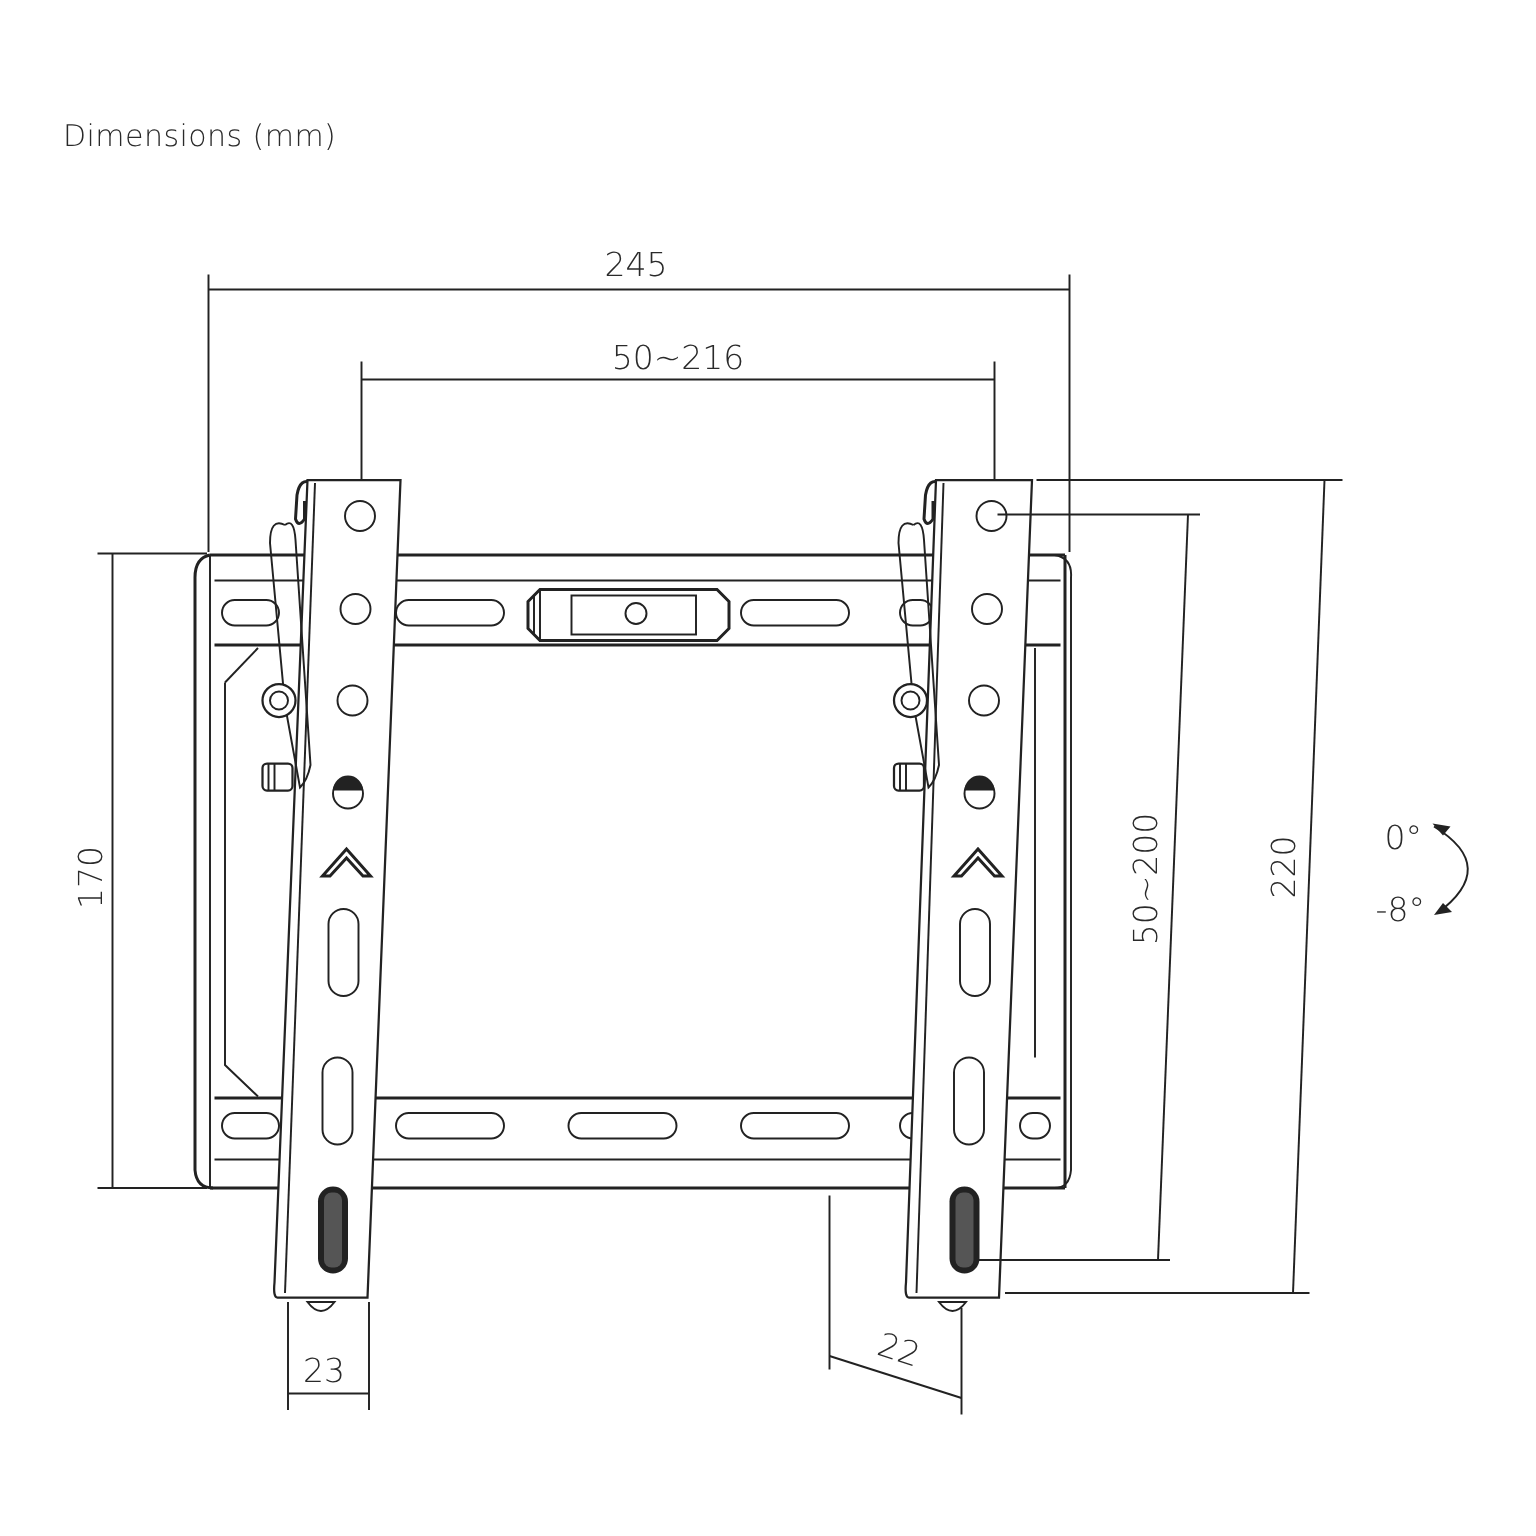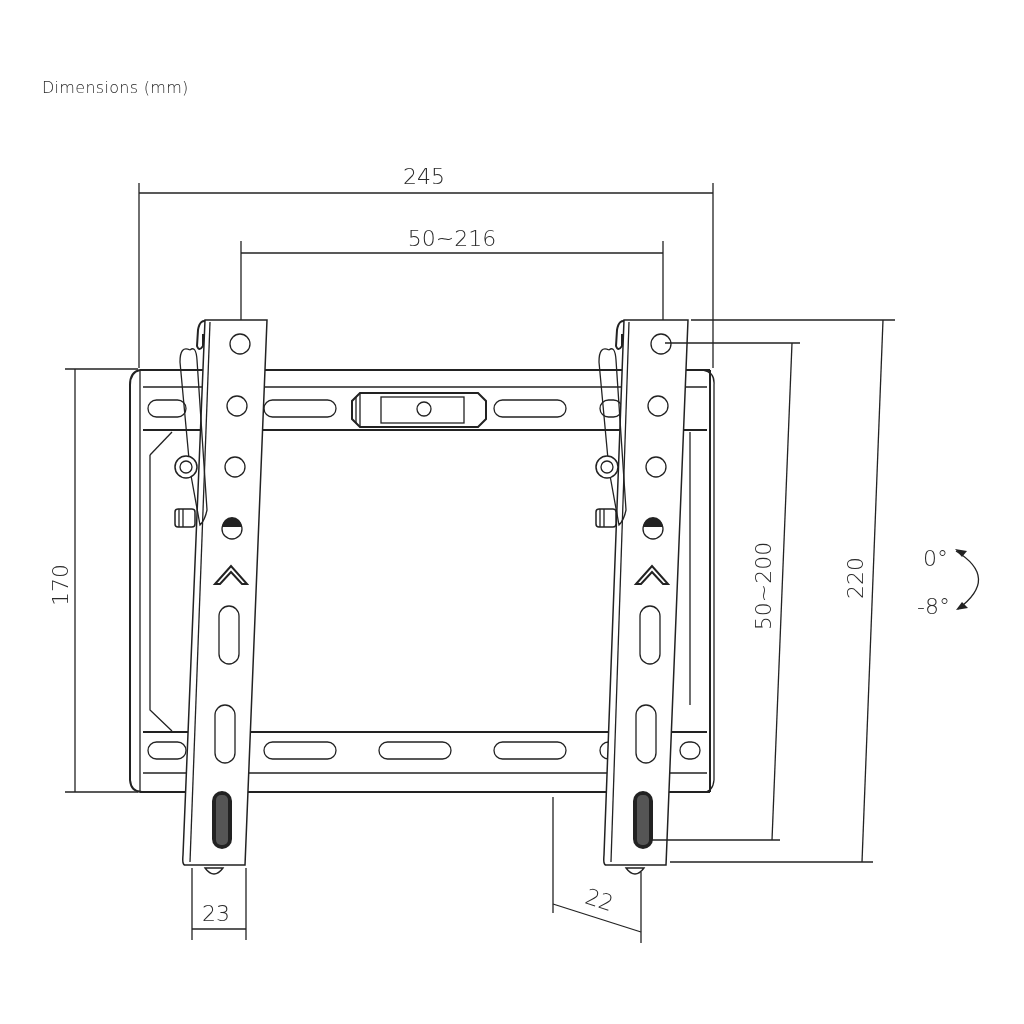--- a/index.html
+++ b/index.html
@@ -1,17 +1,17 @@
 <!DOCTYPE html>
 <html><head>
   <meta charset="utf-8">
   <style>
     html, body { margin: 0; padding: 0; background: #ffffff; }
     body { width: 1024px; height: 1024px; position: relative; overflow: hidden; font-family: "DejaVu Sans", sans-serif; }
-    .title { position: absolute; left: 42px; top: 78px; font-size: 16px; color: #2a2a2a; letter-spacing: 0.3px; font-weight: 300; }
+    .title { position: absolute; left: 42px; top: 78px; font-size: 20px; color: #2a2a2a; letter-spacing: 0.3px; font-weight: 300; }
     svg.drawing { position: absolute; left: 0; top: 0; }
     .dim-text { font-family: "DejaVu Sans", sans-serif; font-size: 22px; fill: #2a2a2a; font-weight: 300; }
     .ln { stroke: #222; stroke-width: 1.3; fill: none; }
     .ln2 { stroke: #222; stroke-width: 2; fill: none; }
     .fill-w { fill: #fff; stroke: #222; stroke-width: 1.5; }
   </style>
 </head>
 <body>
 
 <div class="title">Dimensions (mm)</div>

